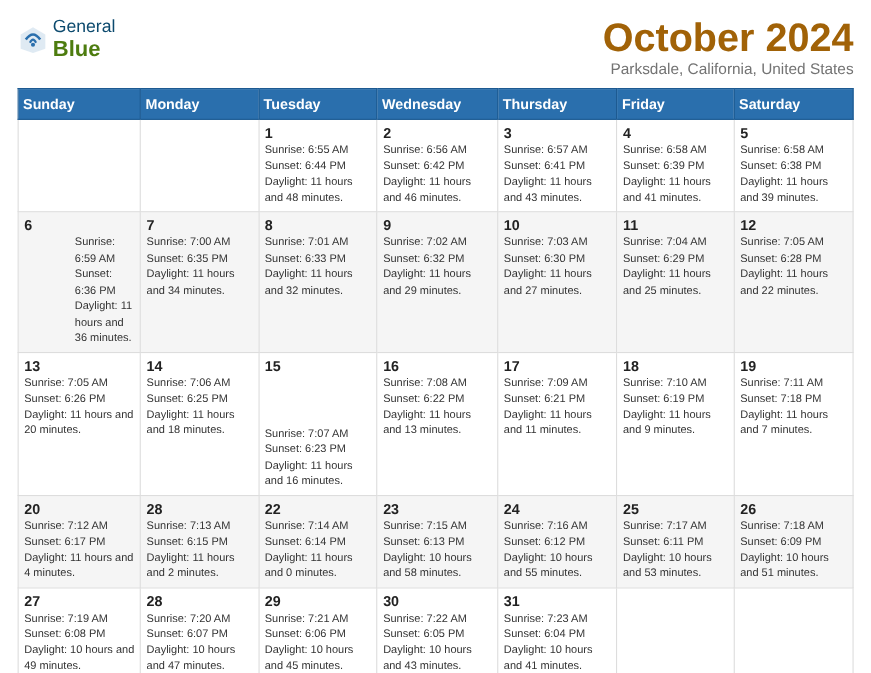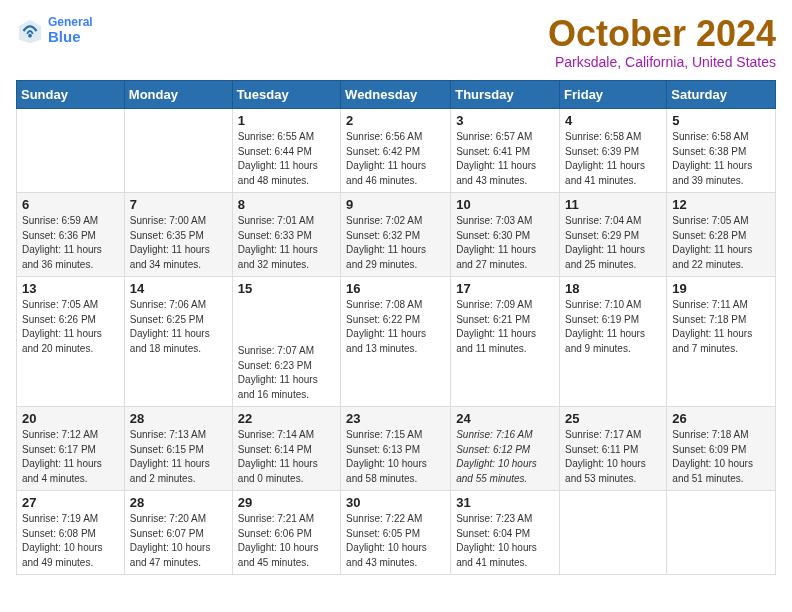--- a/index.html
+++ b/index.html
@@ -20,45 +20,45 @@
       display: flex;
       align-items: center;
       gap: 4px;
     }
     .logo-text {
       display: flex;
       flex-direction: column;
       line-height: 1.1;
     }
     .logo-general {
-      font-size: 12px;
+      font-size: 16px;
+      font-weight: normal;
+      color: #0c4a6e;
+    }
+    .logo-blue {
+      font-size: 20px;
       font-weight: bold;
-      color: #3b82f6;
-    }
-    .logo-blue {
-      font-size: 15px;
-      font-weight: bold;
-      color: #3b82f6;
+      color: #4d7c0f;
     }
     .logo-icon {
       width: 28px;
       height: 28px;
     }
     .title-area {
       text-align: right;
     }
     .month-title {
       font-size: 36px;
       font-weight: bold;
       color: #a16207;
       line-height: 1;
     }
     .location {
       font-size: 14px;
-      color: #a21caf;
+      color: #737373;
       margin-top: 2px;
     }
     .calendar {
       width: 100%;
       border-collapse: collapse;
       border: 1px solid #4c1d95;
     }
     .calendar th {
       background-color: #2a6fad;
       color: #fff;
@@ -163,21 +163,21 @@
           <td>
             <span class="day-number">5</span>
             <div class="day-info" style="white-space: pre-line;">Sunrise: 6:58 AM
 Sunset: 6:38 PM
 Daylight: 11 hours and 39 minutes.</div>
           </td>
         </tr>
         <tr>
           <td>
             <span class="day-number">6</span>
-            <div class="day-info" style="white-space: pre-line;">Sunrise: 6:59 AM
+            <div class="day-info" style="white-space: pre-line; margin-left: 46px;">Sunrise: 6:59 AM
 Sunset: 6:36 PM
 Daylight: 11 hours and 36 minutes.</div>
           </td>
           <td>
             <span class="day-number">7</span>
             <div class="day-info" style="white-space: pre-line;">Sunrise: 7:00 AM
 Sunset: 6:35 PM
 Daylight: 11 hours and 34 minutes.</div>
           </td>
           <td>
@@ -275,21 +275,21 @@
 Daylight: 11 hours and 0 minutes.</div>
           </td>
           <td>
             <span class="day-number">23</span>
             <div class="day-info" style="white-space: pre-line;">Sunrise: 7:15 AM
 Sunset: 6:13 PM
 Daylight: 10 hours and 58 minutes.</div>
           </td>
           <td>
             <span class="day-number">24</span>
-            <div class="day-info" style="white-space: pre-line; font-style: italic;">Sunrise: 7:16 AM
+            <div class="day-info" style="white-space: pre-line;">Sunrise: 7:16 AM
 Sunset: 6:12 PM
 Daylight: 10 hours and 55 minutes.</div>
           </td>
           <td>
             <span class="day-number">25</span>
             <div class="day-info" style="white-space: pre-line;">Sunrise: 7:17 AM
 Sunset: 6:11 PM
 Daylight: 10 hours and 53 minutes.</div>
           </td>
           <td>

